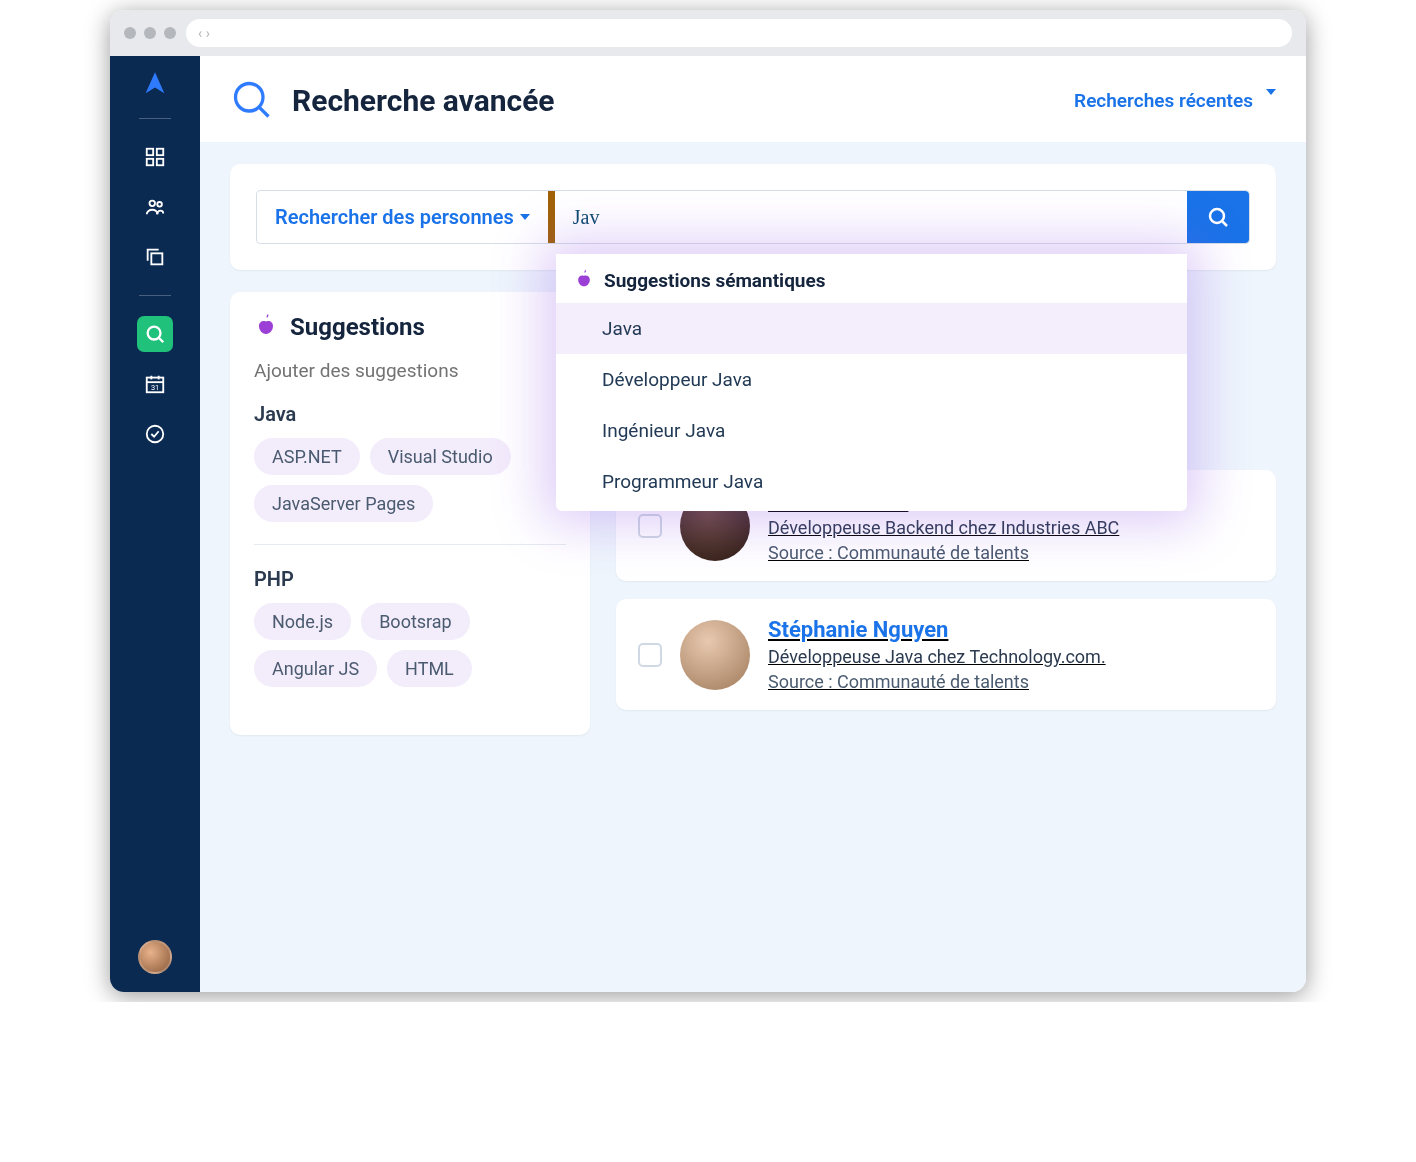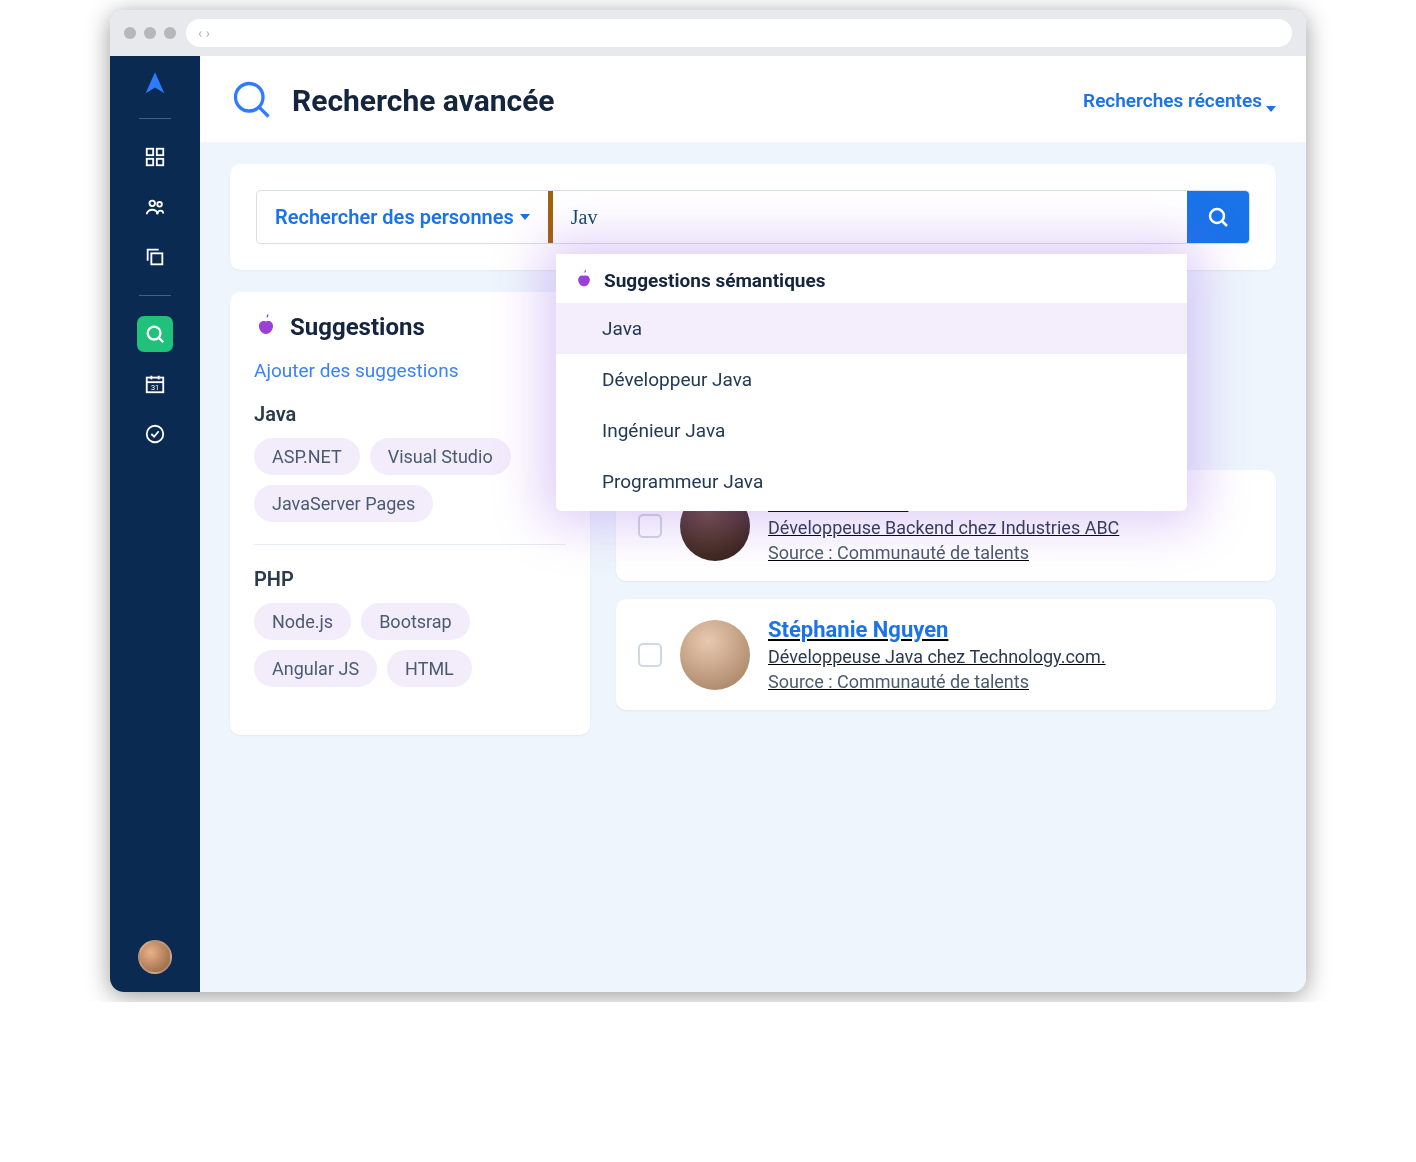--- a/index.html
+++ b/index.html
@@ -26,51 +26,51 @@
 .rail .avatar { width: 34px; height: 34px; border-radius: 50%; background: radial-gradient(circle at 35% 35%, #e8b28a, #8a5a3a); margin-top: auto; margin-bottom: 4px; border: 2px solid rgba(255,255,255,.2);}
 
 
 .content { flex: 1; background: #eef5fc; display: flex; flex-direction: column; min-width: 0; }
 
 
 .header { background: #fff; padding: 22px 30px 20px; display: flex; align-items: center; justify-content: space-between; }
 .header-left { display: flex; align-items: center; gap: 18px; }
 .header-left .big-search-icon { width: 44px; height: 44px; color: #2f7bff; }
 .header h1 { font-size: 30px; font-weight: 700; color: #15253d; }
-.recent { color: #1a73e8; font-size: 19px; font-weight: 600; cursor: pointer; display: inline-flex; align-items: flex-end; gap: 4px;}
+.recent { color: #1a73e8; font-size: 19px; font-weight: 600; cursor: pointer; display: inline-flex; align-items: flex-start; gap: 13px;}
 .caret { width: 0; height: 0; border-left: 5px solid transparent; border-right: 5px solid transparent; border-top: 6px solid currentColor; display: inline-block; }
 
 
 .scroll { padding: 22px 30px 0; display: flex; flex-direction: column; gap: 22px; min-height: 0; }
 
 
 .search-card { background: #fff; border-radius: 10px; padding: 26px; box-shadow: 0 1px 2px rgba(16,42,67,.06); position: relative; }
 .search-row { display: flex; height: 54px; border: 1px solid #d7dee7; border-radius: 4px; overflow: visible; position: relative; }
-.scope { display: flex; align-items: center; padding: 0 18px; color: #1a73e8; font-size: 20px; font-weight: 600; border-right: 5px solid #a16207; gap: 6px; cursor: pointer; white-space: nowrap; }
+.scope { display: flex; align-items: center; padding: 0 18px; color: #1a73e8; font-size: 20px; font-weight: 600; border-right: 7px solid #a16207; gap: 6px; cursor: pointer; white-space: nowrap; }
 .search-input { flex: 1; border: none; outline: none; font-size: 20px; padding: 0 18px; color: #0c4a6e; font-family: Liberation Serif, serif; }
 .search-input::placeholder { color: #9aa6b5; }
 .search-btn { width: 62px; background: #1a73e8; display: flex; align-items: center; justify-content: center; border-top-right-radius: 4px; border-bottom-right-radius: 4px; cursor: pointer; }
 .search-btn svg { color: #fff; width: 24px; height: 24px; }
 
 
 .dropdown { position: absolute; top: 63px; left: 299px; right: 62px; background: #fff; border-radius: 0 0 6px 6px; box-shadow: 0 0 50px 14px rgba(140,80,230,.28); z-index: 10; padding-bottom: 4px; overflow: hidden; }
 .dd-header { display: flex; align-items: center; gap: 10px; padding: 14px 18px 10px; font-size: 19px; font-weight: 700; color: #15253d; }
 .apple-icon { color: #9b3fd6; font-size: 20px; }
 .dd-item { padding: 14px 18px 14px 46px; font-size: 19px; color: #223a55; cursor: pointer; }
 .dd-item.highlight { background: #f4edfb; }
 
 
 .below { display: flex; gap: 26px; }
 .col-left { width: 360px; flex-shrink: 0; }
 .col-right { flex: 1; display: flex; flex-direction: column; gap: 18px; }
 
 .panel { background: #fff; border-radius: 10px; box-shadow: 0 1px 2px rgba(16,42,67,.06); padding: 20px 24px 26px; }
 
 .panel-title { display: flex; align-items: center; gap: 12px; font-size: 24px; font-weight: 700; color: #15253d; margin-bottom: 18px; }
-.add-sugg { color: #3b82f6; font-size: 19px; margin-bottom: 20px; }
+.add-sugg { color: #737373; font-size: 19px; margin-bottom: 20px; }
 .group-label { font-size: 20px; font-weight: 600; color: #2b3a4f; margin-bottom: 12px; }
 .chips { display: flex; flex-wrap: wrap; gap: 10px; margin-bottom: 22px; }
 .chip { background: #f3ecfb; color: #4a5b70; padding: 8px 18px; border-radius: 999px; font-size: 18px; cursor: pointer; }
 .divider { border: none; border-top: 1px solid #e6ebf1; margin: 4px 0 22px; }
 
 .result { background: #fff; border-radius: 10px; box-shadow: 0 1px 2px rgba(16,42,67,.06); padding: 18px 22px; display: flex; align-items: center; gap: 18px; text-decoration: underline; }
 .check { width: 24px; height: 24px; border: 2px solid #cfd8e3; border-radius: 5px; cursor: pointer; flex-shrink: 0; }
 .rav { width: 70px; height: 70px; border-radius: 50%; flex-shrink: 0; }
 .av1 { background: radial-gradient(circle at 40% 30%, #6b4a36, #2b1a12); }
 .av2 { background: radial-gradient(circle at 40% 30%, #e8c9b0, #a07a5a); }

